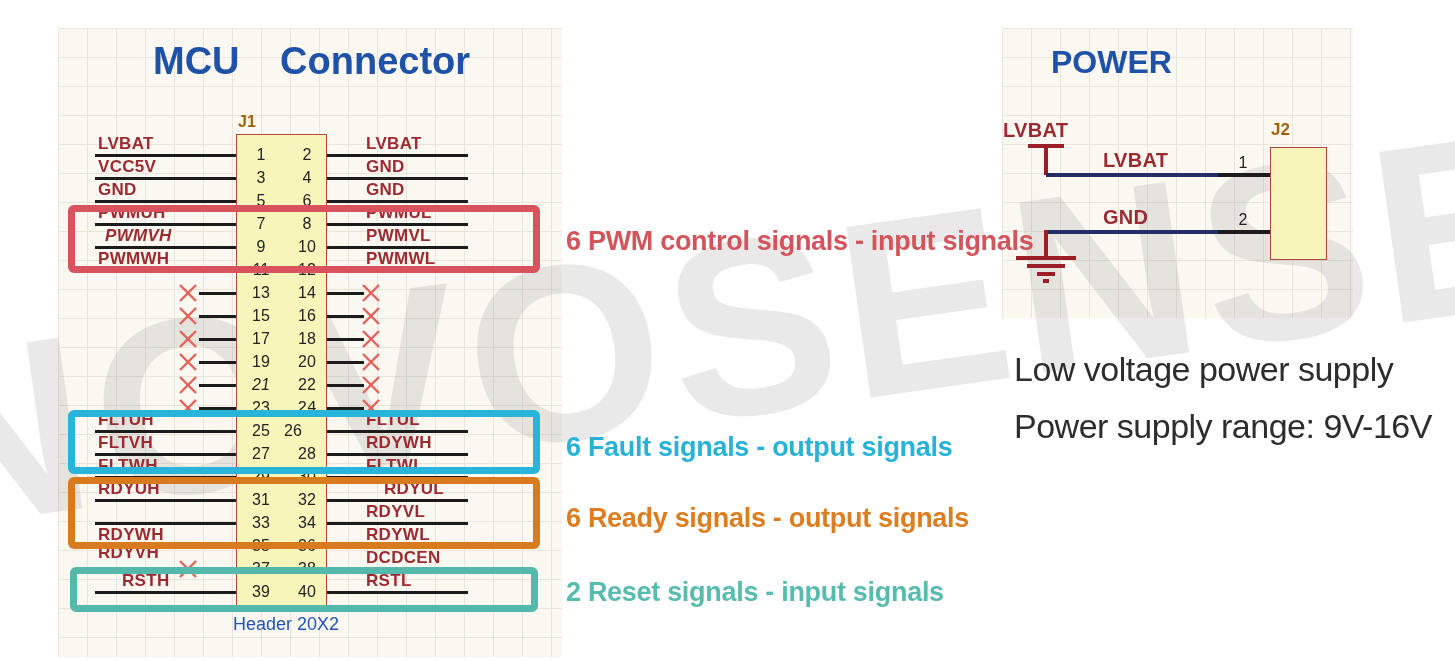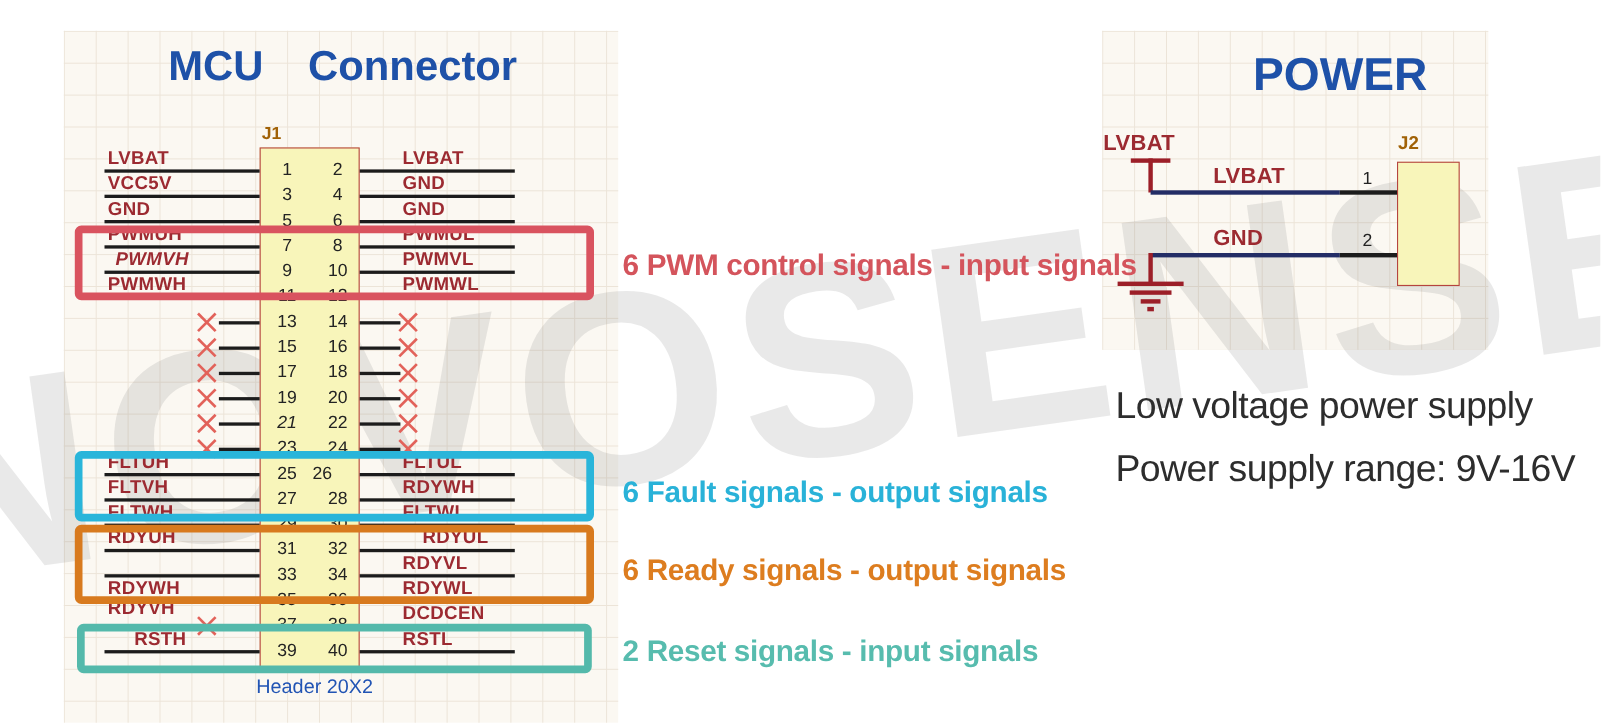--- a/index.html
+++ b/index.html
@@ -220,21 +220,21 @@
       <div class="groupbox" style="left:68px;top:205px;width:472px;height:68px;border-color:#d9535f;"></div>
       <div class="annotation" style="top:225px;color:#d4545c;">6 PWM control signals - input signals</div>
       <div class="groupbox" style="left:68px;top:410px;width:472px;height:64px;border-color:#29b5da;"></div>
       <div class="annotation" style="top:431px;color:#29b2d8;">6 Fault signals - output signals</div>
       <div class="groupbox" style="left:68px;top:477px;width:472px;height:72px;border-color:#d87a1e;"></div>
       <div class="annotation" style="top:502px;color:#dd7d1f;">6 Ready signals - output signals</div>
       <div class="groupbox" style="left:70px;top:567px;width:468px;height:45px;border-color:#54b9ab;"></div>
       <div class="annotation" style="top:576px;color:#57bcae;">2 Reset signals - input signals</div>
     </div>
 
-  <div class="title" style="left:1139px;top:44px;font-size:42px;">POWER</div>
+  <div class="title" style="left:1051px;top:44px;font-size:32px;">POWER</div>
 
   <div class="netlabel" style="left:1003px;top:120px;font-size:20px;">LVBAT</div>
 
   <div class="symbol" style="left:1028px;top:144px;width:36px;height:4px;"></div>
   <div class="symbol" style="left:1044px;top:144px;width:4px;height:31px;"></div>
 
   <div class="wire-navy" style="left:1046px;top:173px;width:172px;"></div>
   <div class="wire" style="left:1218px;top:173px;width:52px;height:4px;"></div>
   <div class="netlabel" style="left:1103px;top:150px;font-size:20px;">LVBAT</div>
   <div class="pinnum" style="left:1222px;top:154px;">1</div>

